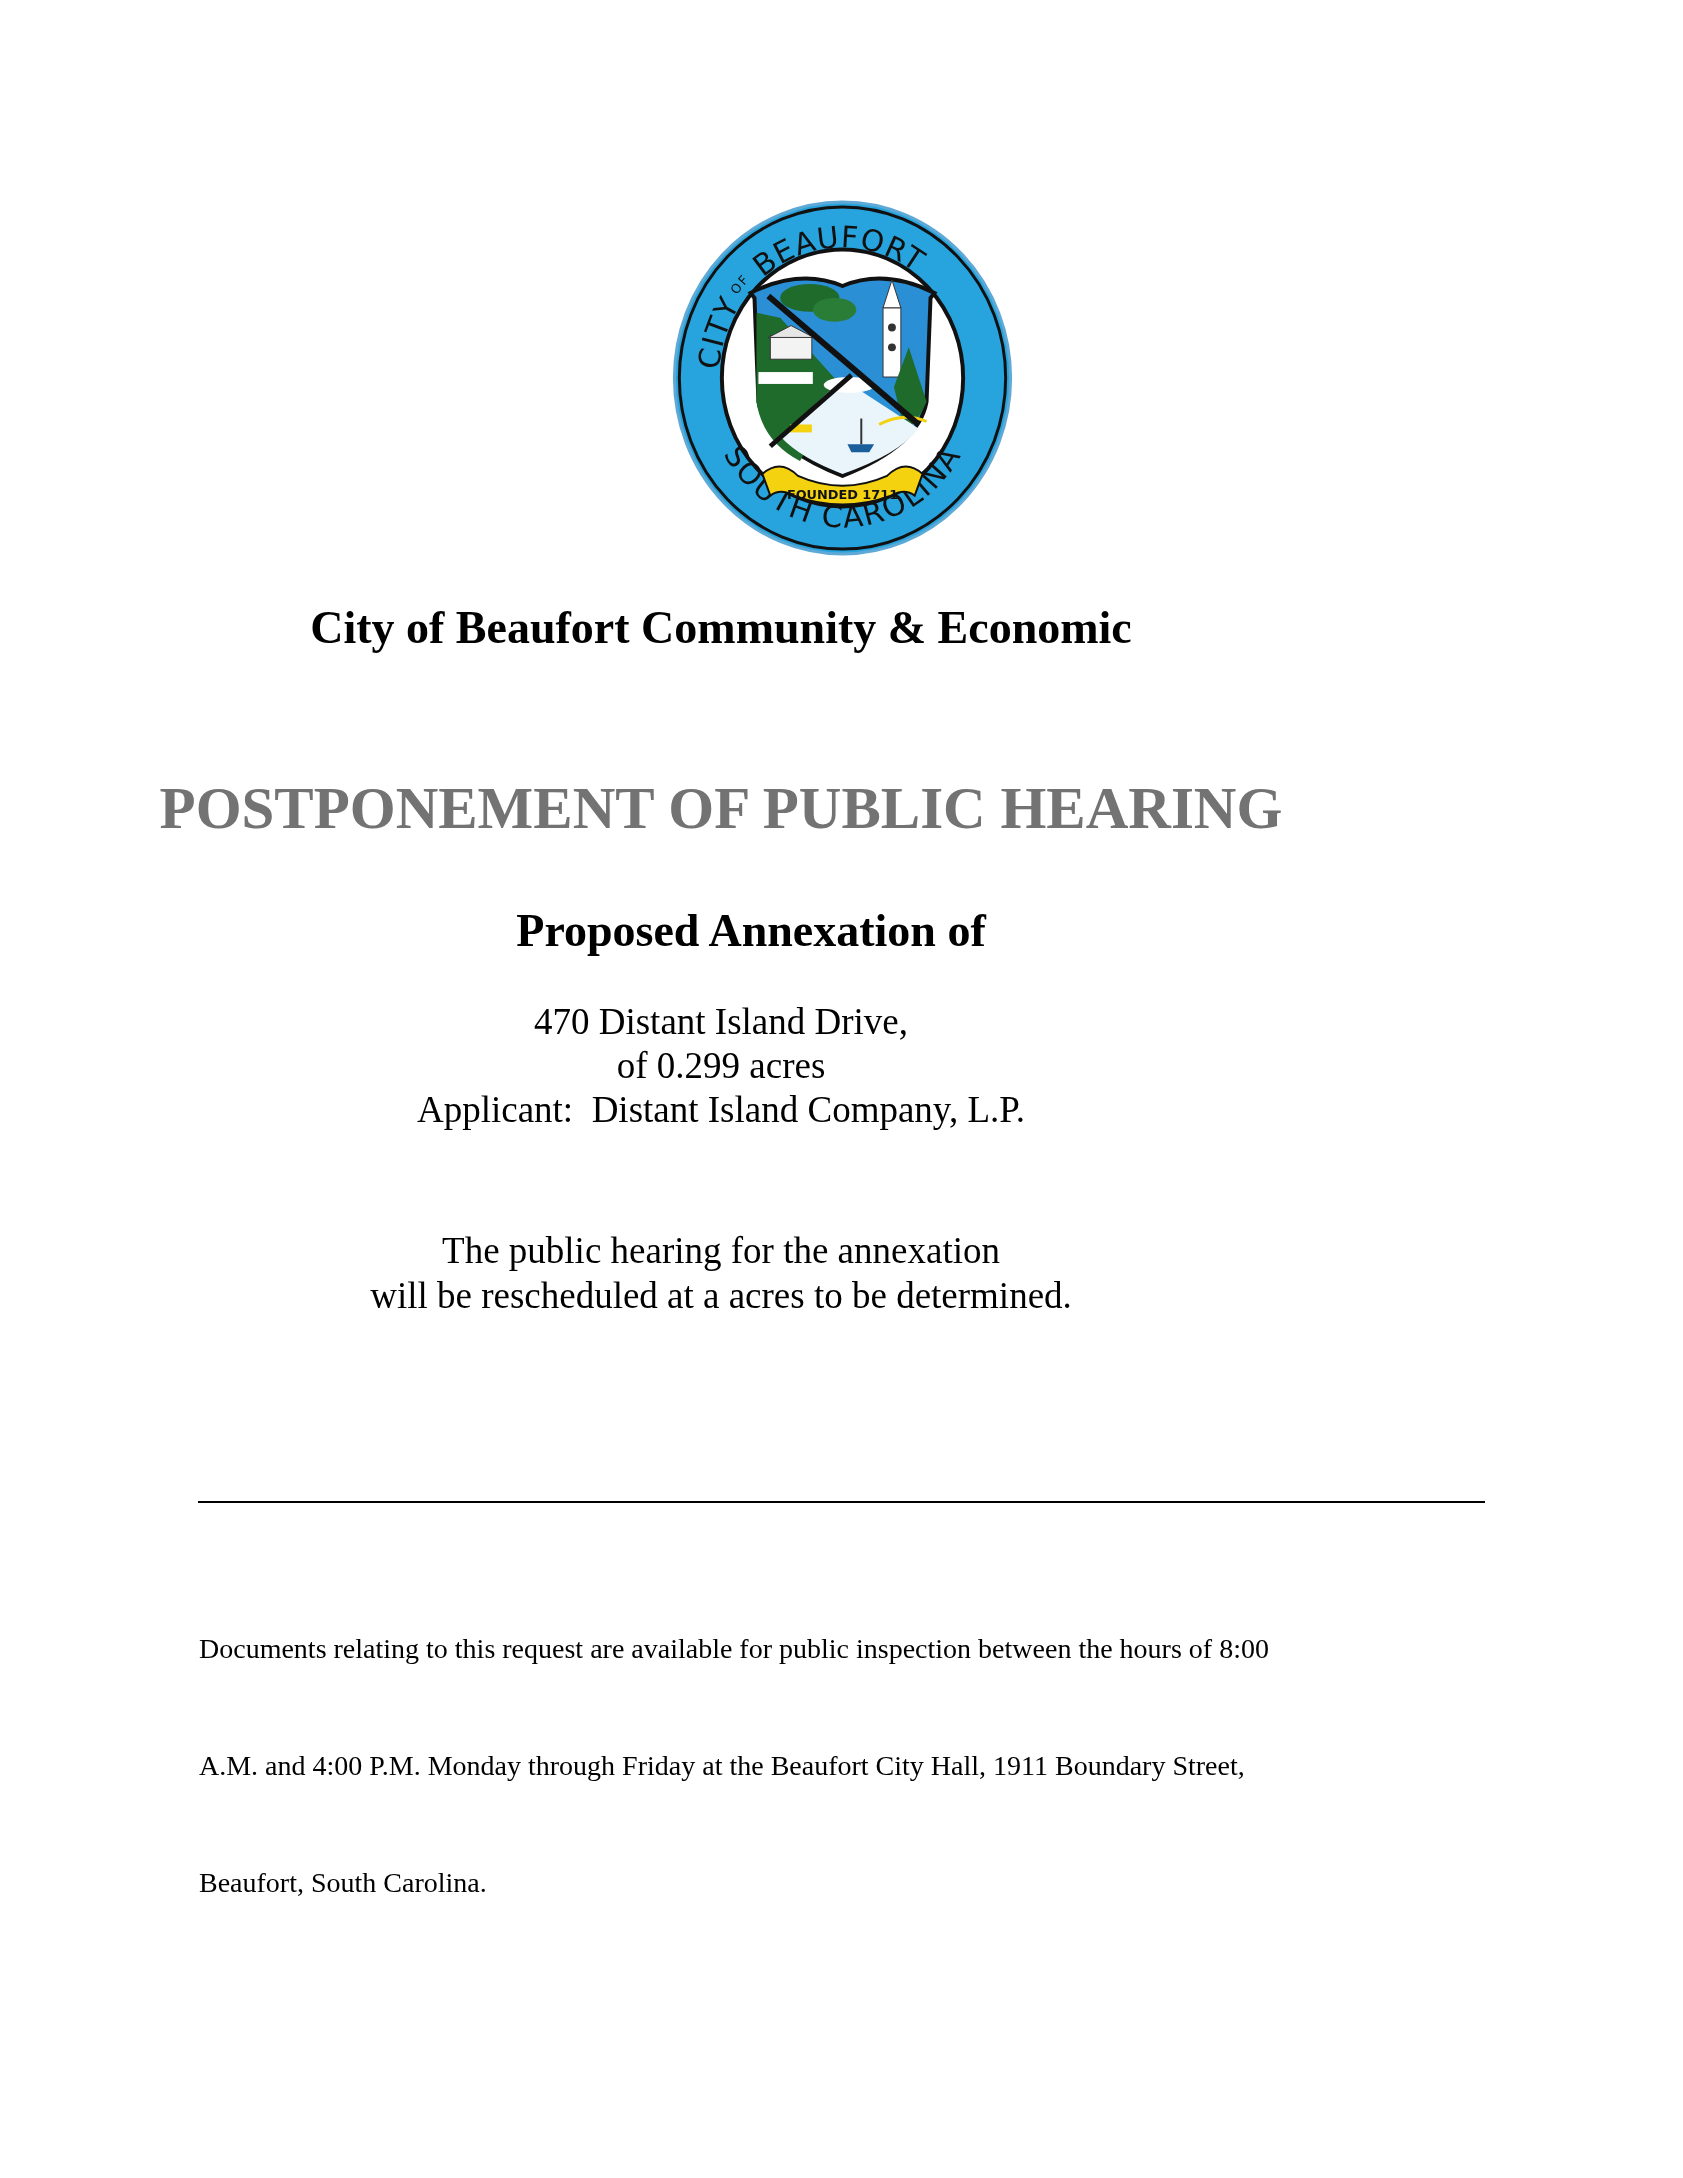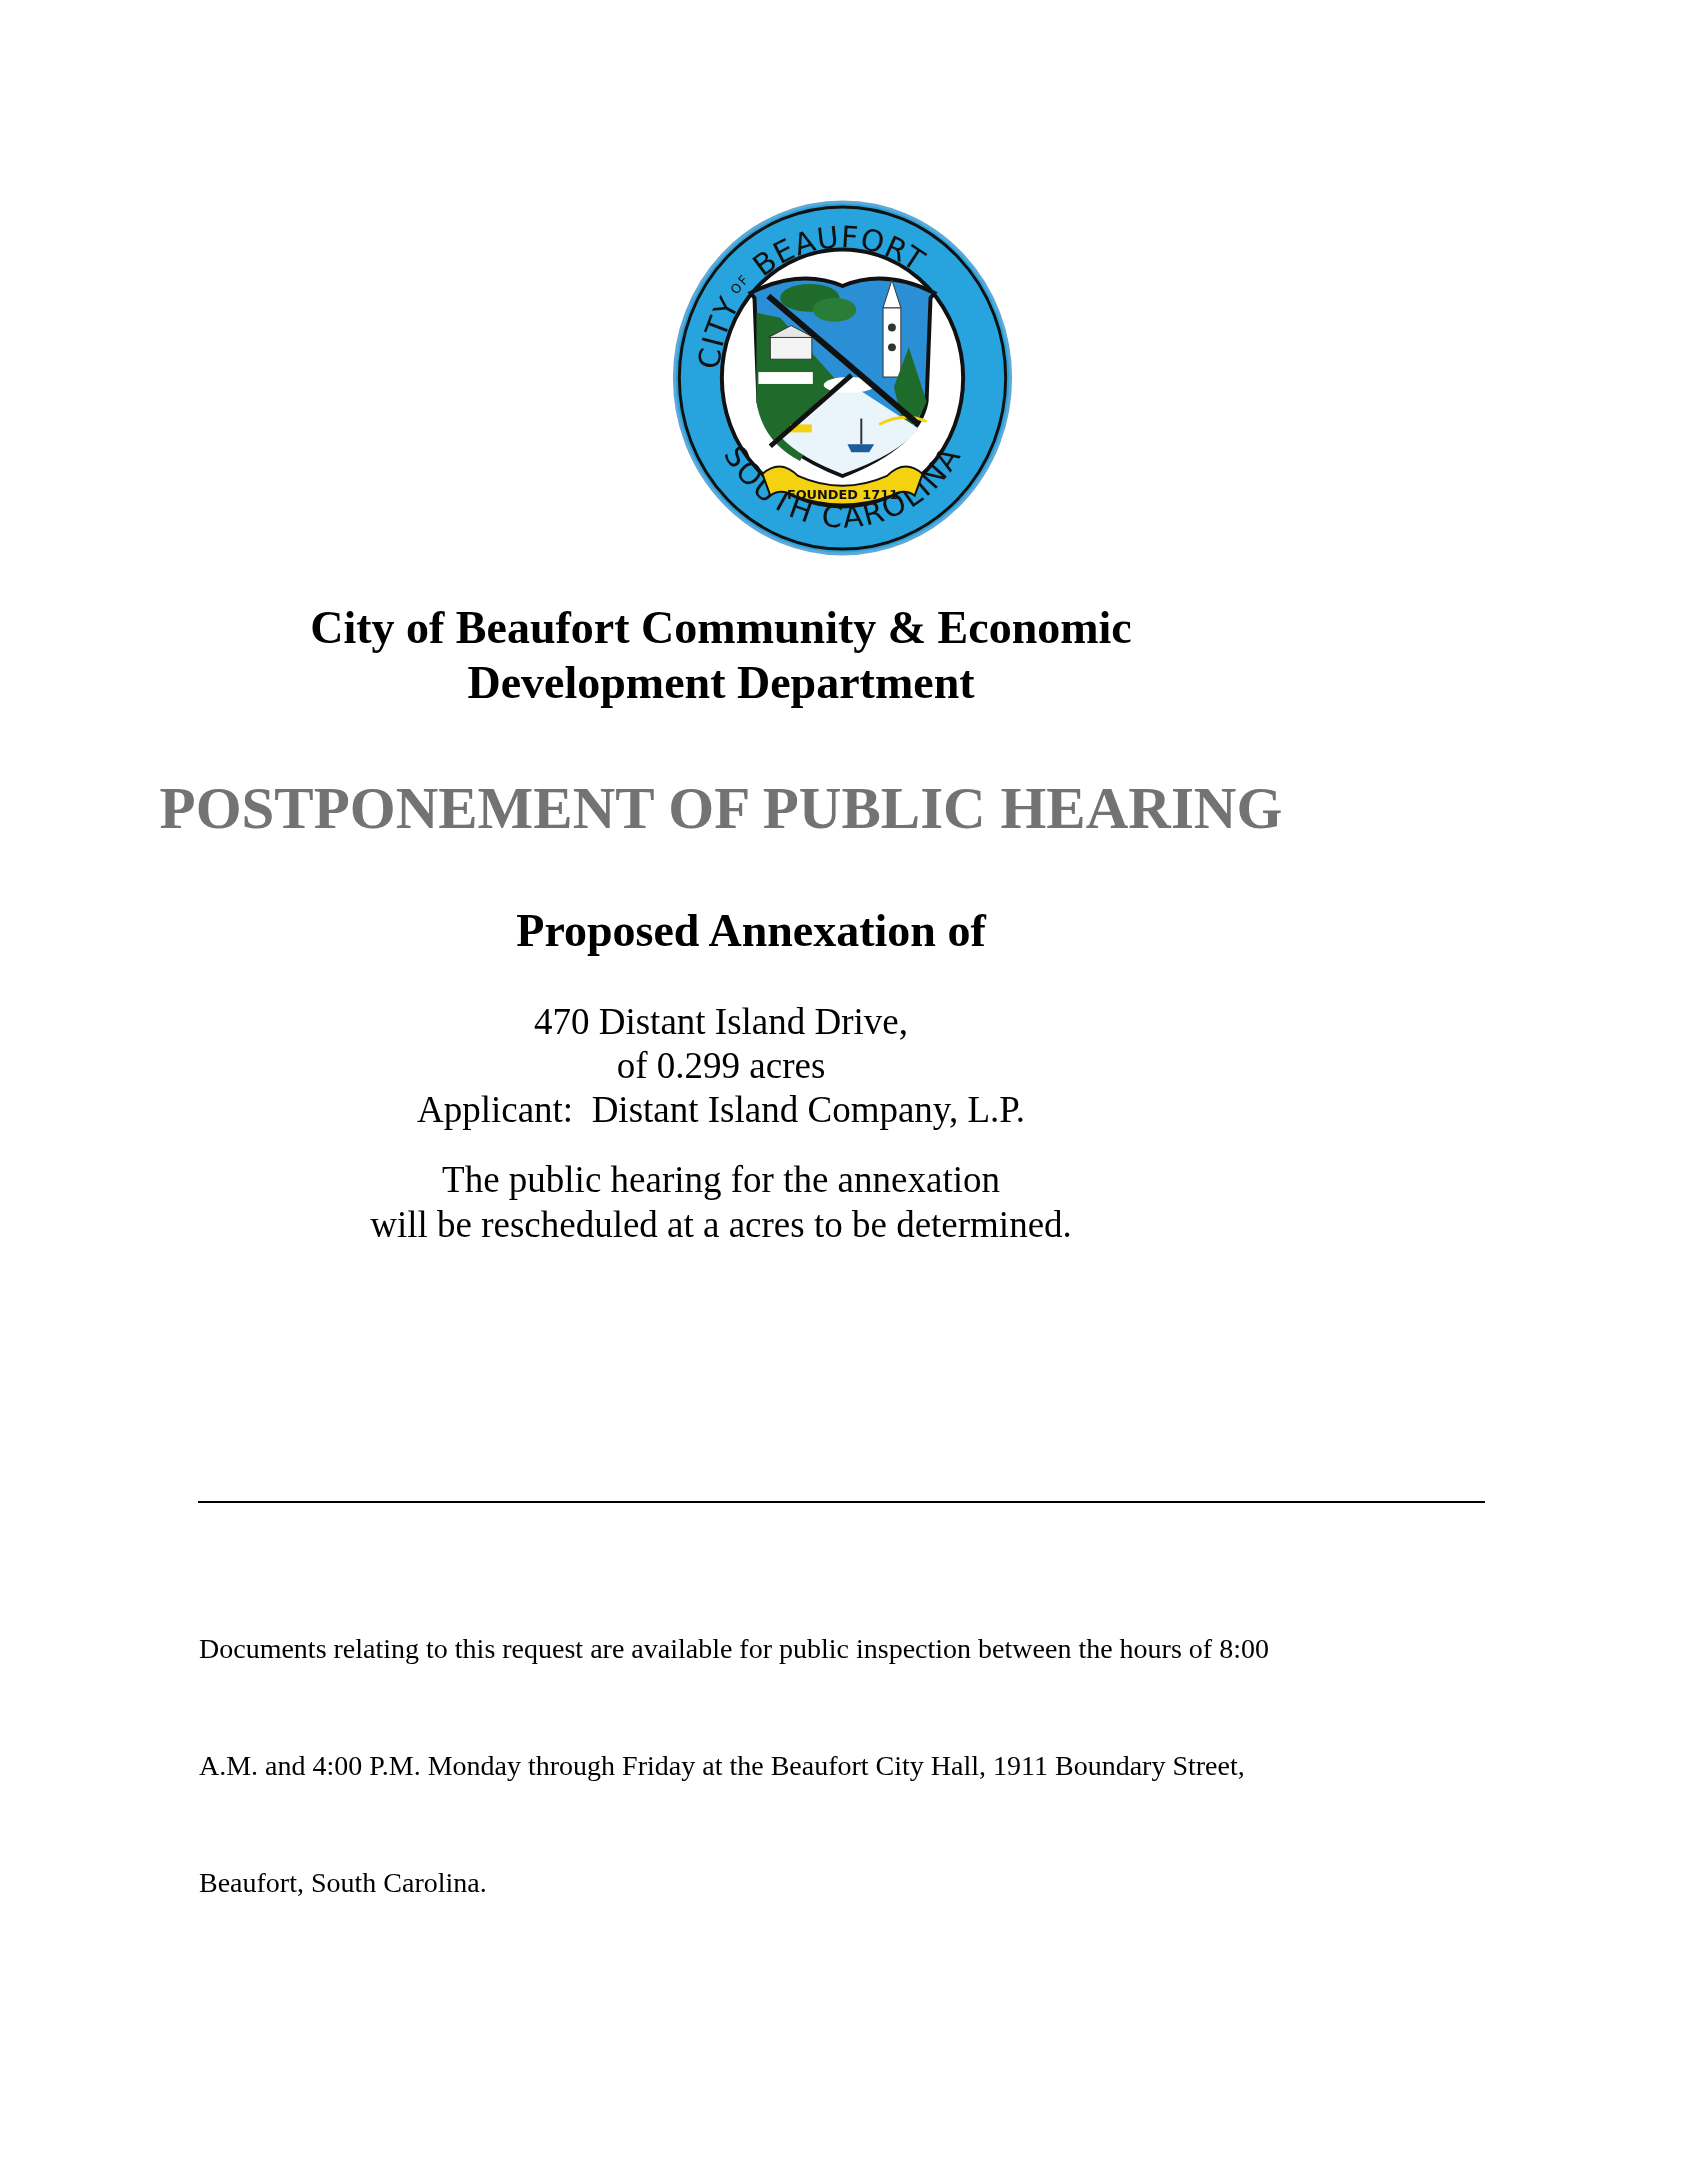--- a/index.html
+++ b/index.html
@@ -5,21 +5,21 @@
     html, body { margin: 0; padding: 0; background: #ffffff; }
     body { width: 1683px; height: 2178px; position: relative; overflow: hidden;
            font-family: "Liberation Serif", "DejaVu Serif", serif; color: #000; }
     .seal { position: absolute; left: 671px; top: 199px; width: 343px; height: 358px; }
     .seal svg { width: 100%; height: 100%; display: block; }
     .center-block { position: absolute; left: 0; width: 1442px; text-align: center; }
     .dept-title { top: 600px; font-weight: bold; font-size: 46px; line-height: 55px; }
     .headline { top: 769px; font-weight: bold; font-size: 59px; line-height: 79px; color: #737373; letter-spacing: 0px; }
     .subhead { top: 903px; font-weight: bold; font-size: 46px; line-height: 55px; padding-left: 30px; }
     .details { top: 1000px; font-size: 37px; line-height: 44px; }
-    .notice { top: 1157px; font-size: 37px; line-height: 45px; }
+    .notice { top: 1228px; font-size: 37px; line-height: 45px; }
     .line { display: block; white-space: pre; }
     .rule { position: absolute; left: 198px; top: 1501px; width: 1287px; height: 0; border-top: 2px solid #000; }
     .footer { position: absolute; left: 199px; top: 1551px; width: 1287px; font-size: 28px; line-height: 39px; white-space: pre; }
   </style>
 </head>
 <body>
 
 <div class="seal">
   <svg viewBox="0 0 346 362" xmlns="http://www.w3.org/2000/svg">
     <defs>
@@ -65,21 +65,20 @@
     <line x1="98" y1="98" x2="250" y2="228" stroke="#111" stroke-width="6"></line>
     <line x1="100" y1="250" x2="182" y2="178" stroke="#111" stroke-width="5"></line>
 
     <path d="M 92 278 Q 110 262 128 280 Q 173 300 218 280 Q 236 262 254 278 L 246 300 Q 236 292 222 300 Q 173 318 124 300 Q 110 292 100 300 Z" fill="#f4d20f" stroke="#111" stroke-width="2"></path>
     <text x="173" y="303" font-family="DejaVu Sans, sans-serif" font-size="13" font-weight="bold" fill="#111" text-anchor="middle">FOUNDED 1711</text>
   </svg>
 </div>
 
 <div class="center-block dept-title">
   <span class="line">City of Beaufort Community &amp; Economic</span>
-  <span class="line">Development Department</span>
 </div>
 
 <div class="center-block headline">POSTPONEMENT OF PUBLIC HEARING</div>
 
 <div class="center-block subhead">Proposed Annexation of</div>
 
 <div class="center-block details">
   <span class="line">470 Distant Island Drive,</span>
   <span class="line">of 0.299 acres</span>
   <span class="line">Applicant:  Distant Island Company, L.P.</span>

